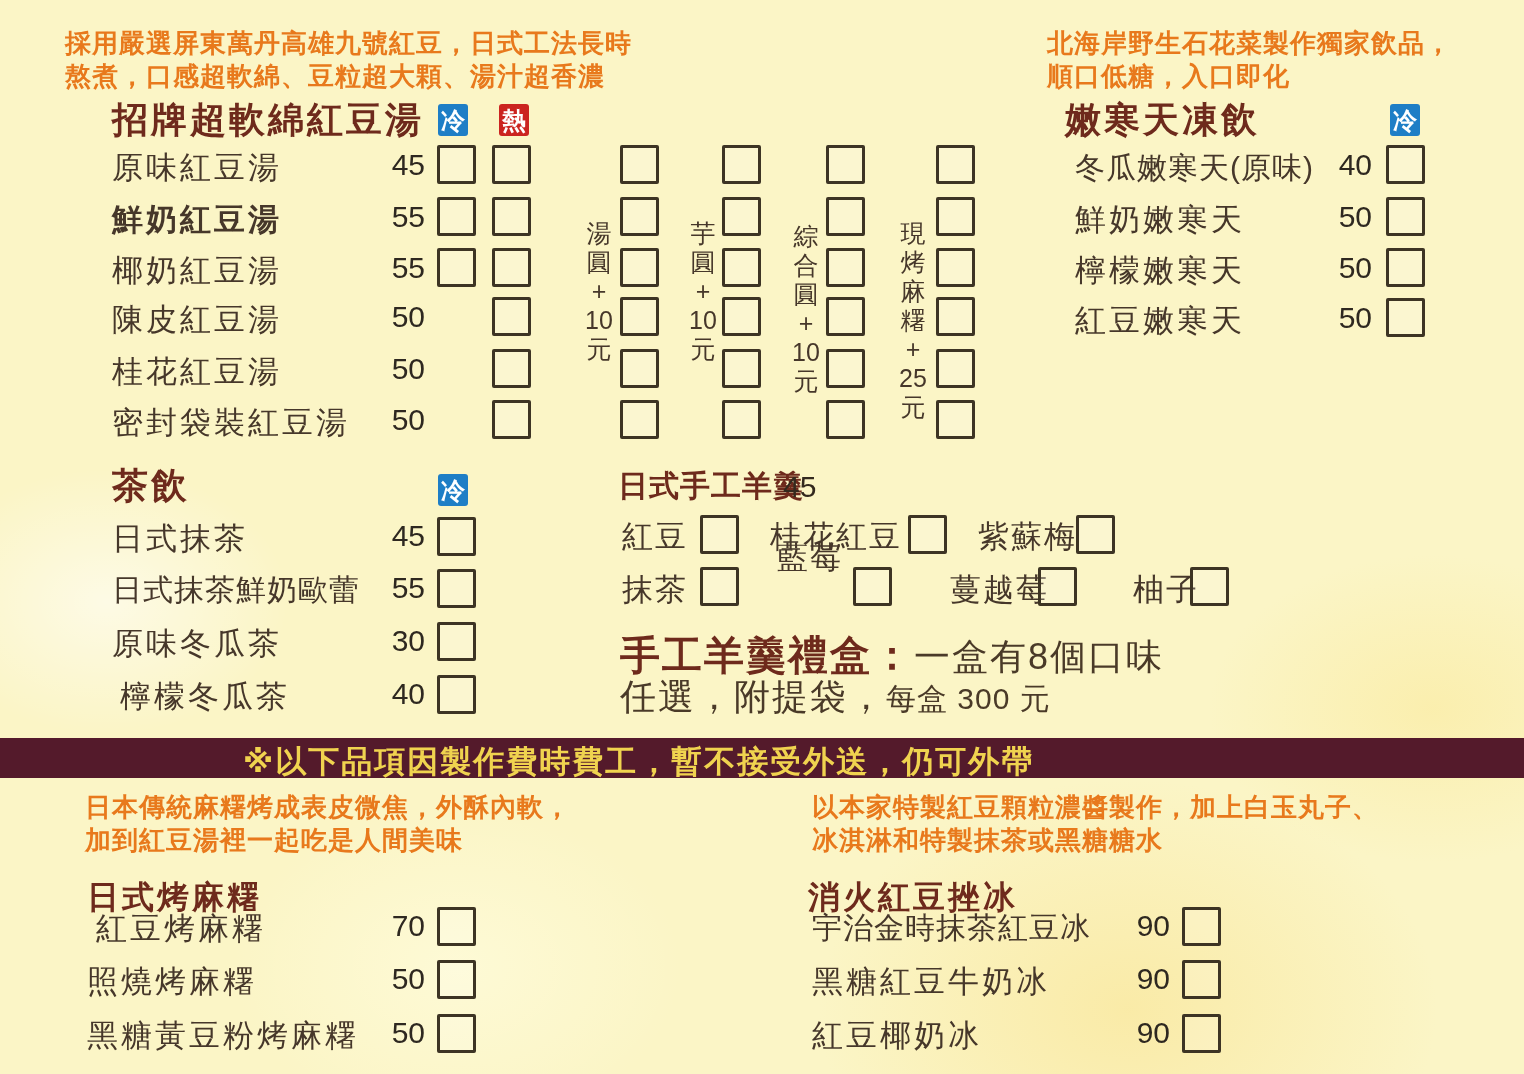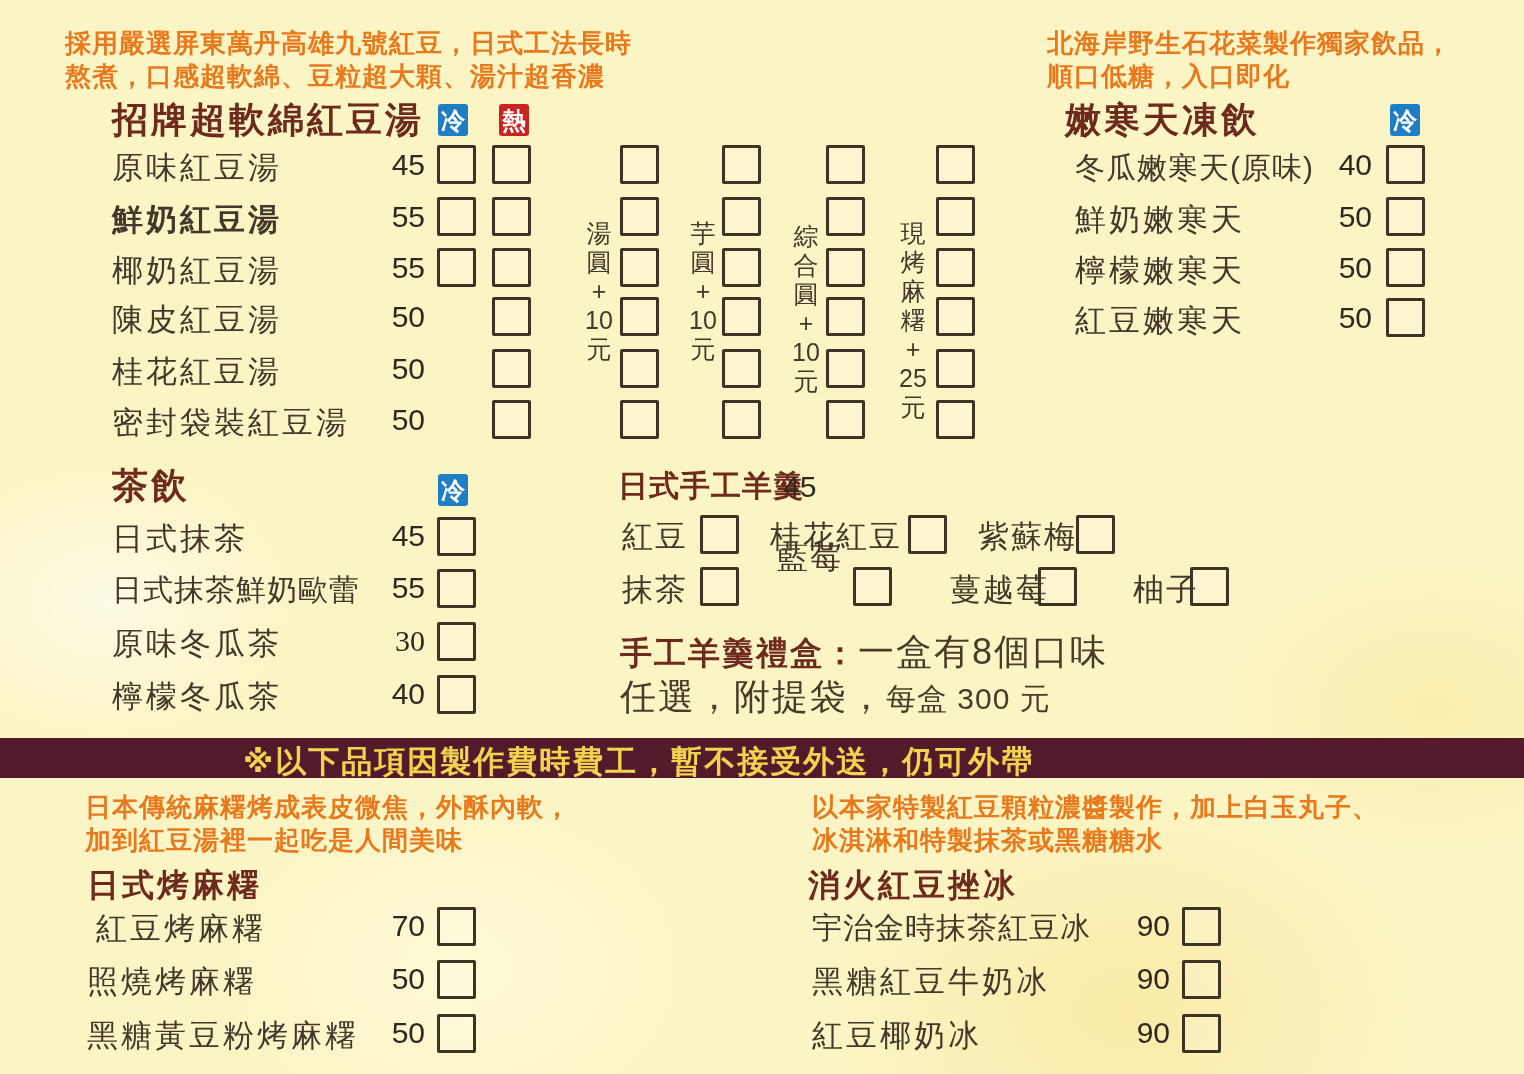--- a/index.html
+++ b/index.html
@@ -10,34 +10,34 @@
       radial-gradient(ellipse 260px 190px at 7% 56%, rgba(255,255,255,.55), rgba(255,255,255,0) 70%),
       radial-gradient(ellipse 320px 230px at 30% 90%, rgba(255,252,220,.7), rgba(255,252,220,0) 70%),
       radial-gradient(ellipse 430px 320px at 74% 94%, rgba(248,222,130,.45), rgba(248,222,130,0) 72%),
       radial-gradient(ellipse 320px 220px at 94% 66%, rgba(250,232,150,.5), rgba(250,232,150,0) 70%);
     background-color:#fbf5c6;
   }
   .abs{position:absolute;}
   .note{font-weight:bold;font-size:26px;line-height:33px;color:#e8791c;letter-spacing:1px;white-space:nowrap;}
   .rednote{font-weight:bold;font-size:23px;line-height:29px;color:#c93a28;letter-spacing:1px;white-space:nowrap;}
   .sec-title{font-weight:bold;color:#6e2a1c;white-space:nowrap;letter-spacing:3px;}
-  .t36{font-size:36px;} .t32{font-size:32px;} .t30{font-size:30px;}
+  .t36{font-size:36px;} .t32{font-size:32px;margin-top:12px;} .t30{font-size:30px;}
   .item{font-size:31px;color:#46372a;letter-spacing:3px;white-space:nowrap;}
   .item-sm{font-size:30px;color:#46372a;letter-spacing:1px;white-space:nowrap;}
   .flavor{font-size:31px;color:#46372a;letter-spacing:2px;white-space:nowrap;}
   .price{font-size:30px;color:#2e2820;text-align:right;white-space:nowrap;}
   .cb{width:33px;height:33px;border:3px solid #3d3424;border-radius:2px;background:rgba(255,255,255,.18);}
   .badge{width:30px;height:32px;line-height:33px;text-align:center;font-size:24px;font-weight:bold;color:#ffffff;border-radius:3px;}
   .badge-cold{background:#1e7ec6;}
   .badge-hot{background:#cb2420;}
   .vlabel{width:34px;text-align:center;font-size:25px;line-height:29px;color:#46372a;font-weight:500;}
   .vlabel div{white-space:nowrap;}
   #banner{left:0;top:738px;width:1524px;height:40px;background:#541a2b;padding-left:20px;}
   #banner .txt{position:absolute;left:243px;top:3px;font-size:31px;font-weight:bold;letter-spacing:2px;color:#f0d34f;white-space:nowrap;}
-  .gift-strong{font-size:32px;font-weight:bold;color:#6e2a1c;letter-spacing:2px;}
+  .gift-strong{font-size:40px;font-weight:bold;color:#6e2a1c;letter-spacing:2px;}
   .gift-text{font-size:36px;color:#4a3a28;letter-spacing:2px;}
   .gift-small{font-size:30px;color:#4a3a28;letter-spacing:1px;}
   .yokan-price{font-size:30px;color:#33291e;font-weight:500;}
 </style>
 </head>
 <body>
 
 <div id="menu">
 
   <div class="abs note" style="left:65px;top:27px;">
@@ -164,24 +164,24 @@
 
   <div class="abs item" style="left:112px;top:518px;">日式抹茶</div>
   <div class="abs price" style="left:381px;top:519px;width:44px;">45</div>
   <div class="abs cb" style="left:437px;top:517px;"></div>
 
   <div class="abs item-sm" style="left:112px;top:570px;">日式抹茶鮮奶歐蕾</div>
   <div class="abs price" style="left:381px;top:571px;width:44px;">55</div>
   <div class="abs cb" style="left:437px;top:569px;"></div>
 
   <div class="abs item" style="left:112px;top:623px;">原味冬瓜茶</div>
-  <div class="abs price" style="left:381px;top:624px;width:44px;font-family:Liberation Serif, serif;">30</div>
+  <div class="abs price" style="left:381px;top:624px;width:44px;">30</div>
   <div class="abs cb" style="left:437px;top:622px;"></div>
 
-  <div class="abs item" style="left:112px;top:676px;text-align:center;">檸檬冬瓜茶</div>
+  <div class="abs item" style="left:120px;top:676px;text-align:center;">檸檬冬瓜茶</div>
   <div class="abs price" style="left:381px;top:677px;width:44px;">40</div>
   <div class="abs cb" style="left:437px;top:675px;"></div>
 
   <div class="abs sec-title t30" style="left:618px;top:466px;letter-spacing:1px;">日式手工羊羹</div>
   <div class="abs yokan-price" style="left:783px;top:470px;">45</div>
 
   <div class="abs flavor" style="left:622px;top:516px;">紅豆</div>
   <div class="abs cb" style="left:700px;top:515px;"></div>
   <div class="abs flavor" style="left:770px;top:516px;">桂花紅豆</div>
   <div class="abs cb" style="left:908px;top:515px;"></div>

